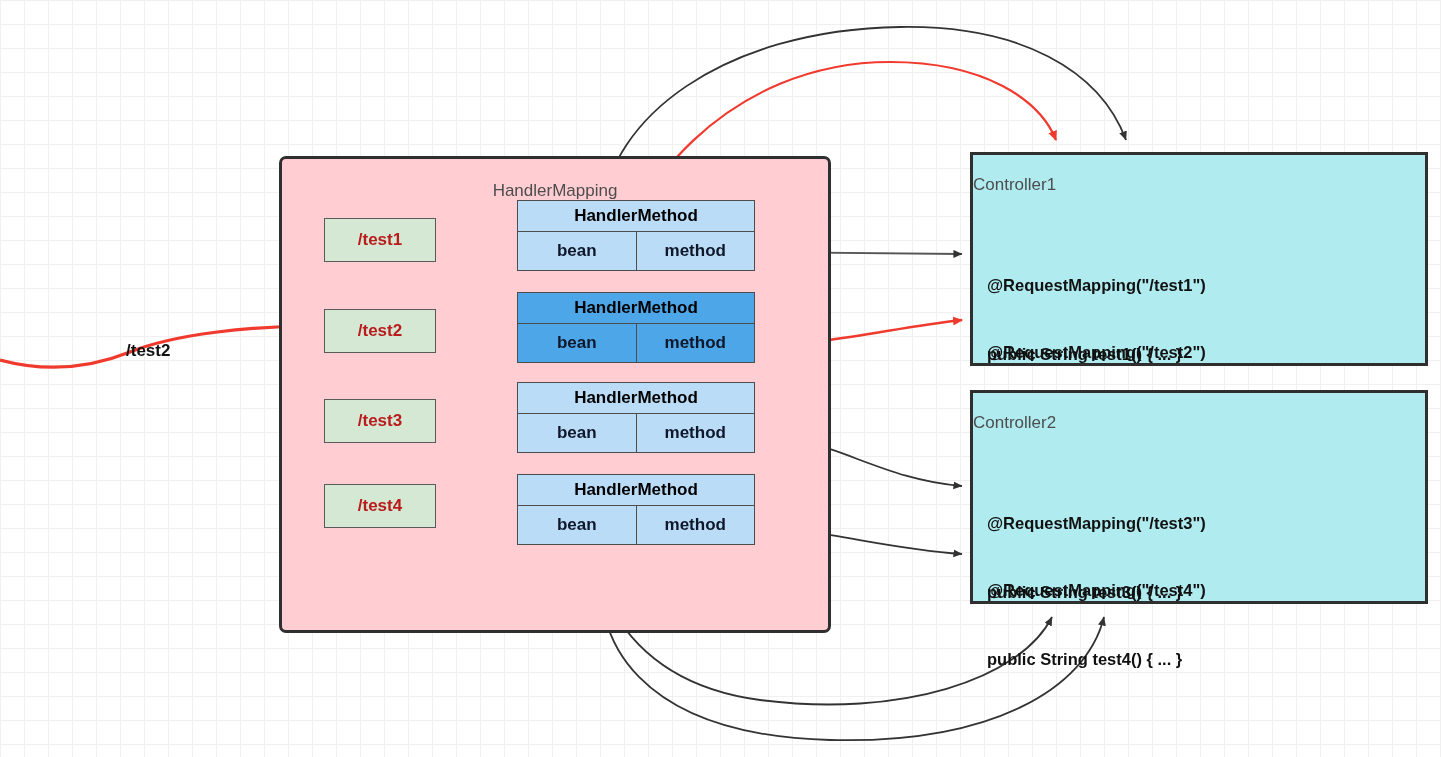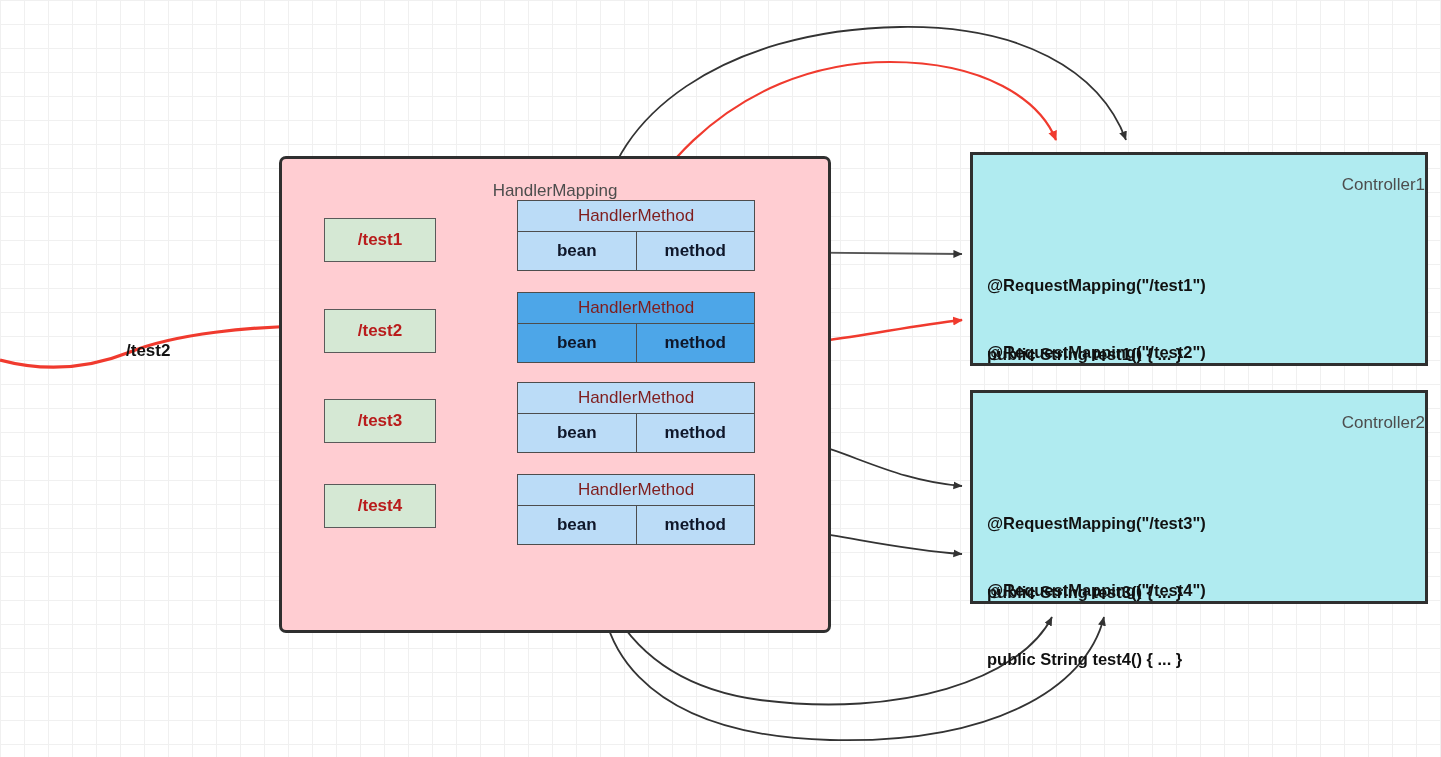--- a/index.html
+++ b/index.html
@@ -77,22 +77,22 @@
     position: absolute;
     width: 238px;
     border: 1.5px solid #4d4d4d;
     box-sizing: border-box;
   }
   .hmethod .hm-head {
     height: 30px;
     line-height: 30px;
     text-align: center;
     font-size: 17px;
-    font-weight: normal;
-    color: #7f1d1d;
+    font-weight: bold;
+    color: #000000;
     border-bottom: 1.5px solid #4d4d4d;
     font-family: "Liberation Sans", sans-serif;
   }
   .hmethod .hm-row {
     display: flex;
     height: 38px;
   }
   .hmethod .hm-cell {
     flex: 1;
     line-height: 38px;
@@ -121,21 +121,21 @@
     border: 3px solid #2f2f2f;
     box-sizing: border-box;
   }
   #controller1 { top: 152px; height: 214px; }
   #controller2 { top: 390px; height: 214px; padding-left: 39px; }
   .ctrl-title {
     position: absolute;
     left: 0;
     top: 20px;
     width: 100%;
-    text-align: right;
+    text-align: left;
     font-size: 17px;
     color: #4d4d4d;
     font-family: "Liberation Sans", sans-serif;
   }
   .ctrl-method {
     position: absolute;
     left: 14px;
     font-size: 16.5px;
     font-weight: bold;
     color: #111111;

